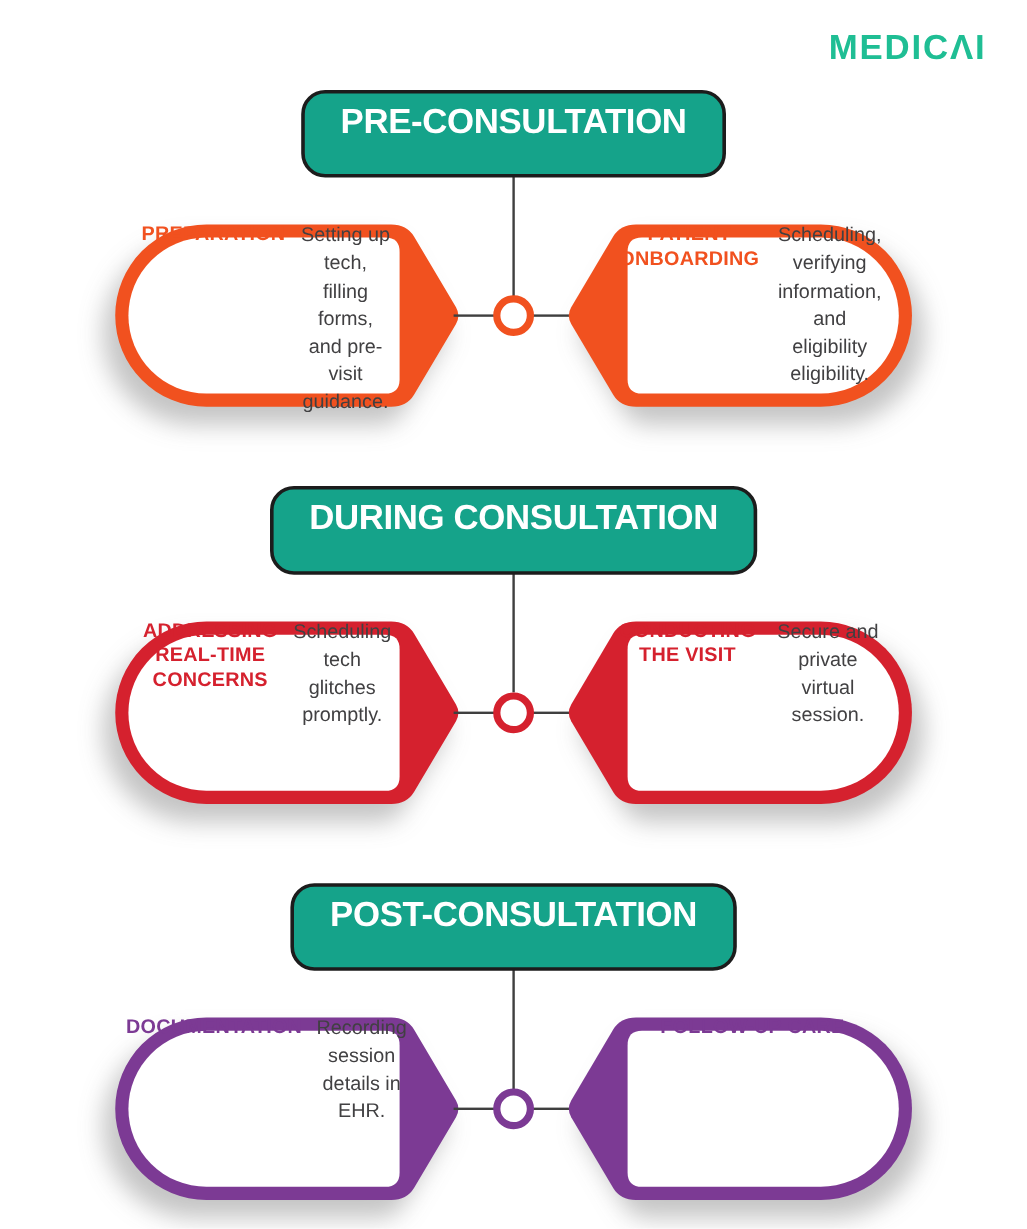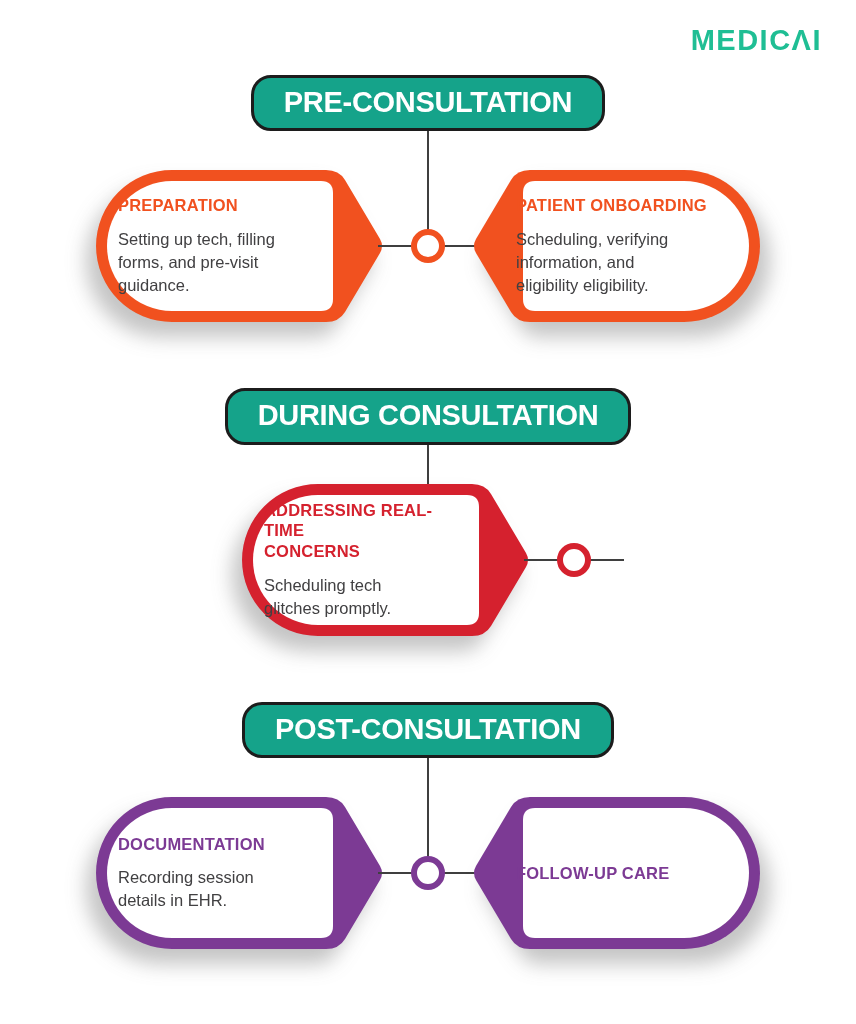--- a/index.html
+++ b/index.html
@@ -41,21 +41,21 @@
     background: var(--line-color, #3f3f3f);
   }
 
   .pill {
     position: relative;
     z-index: 1;
     background: var(--header-fill, #15a38a);
     color: var(--header-text, #fff);
     border: 3px solid var(--header-border, #1c1c1c);
     border-radius: 20px;
-    padding: 8px 30px 9px;
+    padding: 8px 30px 26px;
     font-size: 29px;
     font-weight: 700;
     letter-spacing: -0.3px;
     line-height: 1.15;
     white-space: nowrap;
   }
 
   .row {
     position: relative;
     z-index: 0;
@@ -68,22 +68,23 @@
   .card svg { position: absolute; left: 0; top: 0; overflow: visible; }
   .card.left  svg { filter: drop-shadow(-10px 15px 10px rgba(70,70,70,0.32)); }
   .card.right svg { filter: drop-shadow(10px 15px 10px rgba(70,70,70,0.32)); }
   .ring  { fill: var(--accent); }
   .inner { fill: #ffffff; }
 
   .card-text {
     position: absolute;
     top: 0; bottom: 0;
     display: flex;
-    flex-direction: column;
+    flex-direction: row;
     justify-content: center;
+    text-align: center;
     gap: 12px;
   }
   .card.left  .card-text { left: 26px; right: 58px; }
   .card.right .card-text { left: 44px; right: 26px; }
 
   .card-heading {
     color: var(--accent);
     font-weight: 700;
     font-size: 16.5px;
     line-height: 1.25;
@@ -167,20 +168,32 @@
         <div class="card-heading">ADDRESSING REAL-TIME
 CONCERNS</div>
         <div class="card-body">Scheduling tech
 glitches promptly.</div>
       </div>
     </div>
     <div class="connector">
       <span class="hline"></span>
       <span class="node"></span>
     </div>
+    <div class="card right">
+      <svg width="292" height="156" viewBox="0 0 292 156" aria-hidden="true">
+        <path class="ring" d="M212 2 L58 2 Q45 2 39 12 L4 71 Q0 78 4 85 L39 144 Q45 154 58 154 L212 154 A76 76 0 0 0 212 2 Z"></path>
+        <path class="inner" d="M212 13 L63 13 Q51 13 51 25 L51 131 Q51 143 63 143 L212 143 A65 65 0 0 0 212 13 Z"></path>
+      </svg>
+      <div class="card-text">
+        <div class="card-heading">CONDUCTING
+THE VISIT</div>
+        <div class="card-body">Secure and private
+virtual session.</div>
+      </div>
+    </div>
   </div>
 </section>
 
 <section class="stage" style="--accent: #7C3A94;">
   <div class="vline"></div>
   <div class="pill">POST-CONSULTATION</div>
   <div class="row">
     <div class="card left">
       <svg width="292" height="156" viewBox="0 0 292 156" aria-hidden="true">
         <path class="ring" d="M80 2 L234 2 Q247 2 253 12 L288 71 Q292 78 288 85 L253 144 Q247 154 234 154 L80 154 A76 76 0 0 1 80 2 Z"></path>

